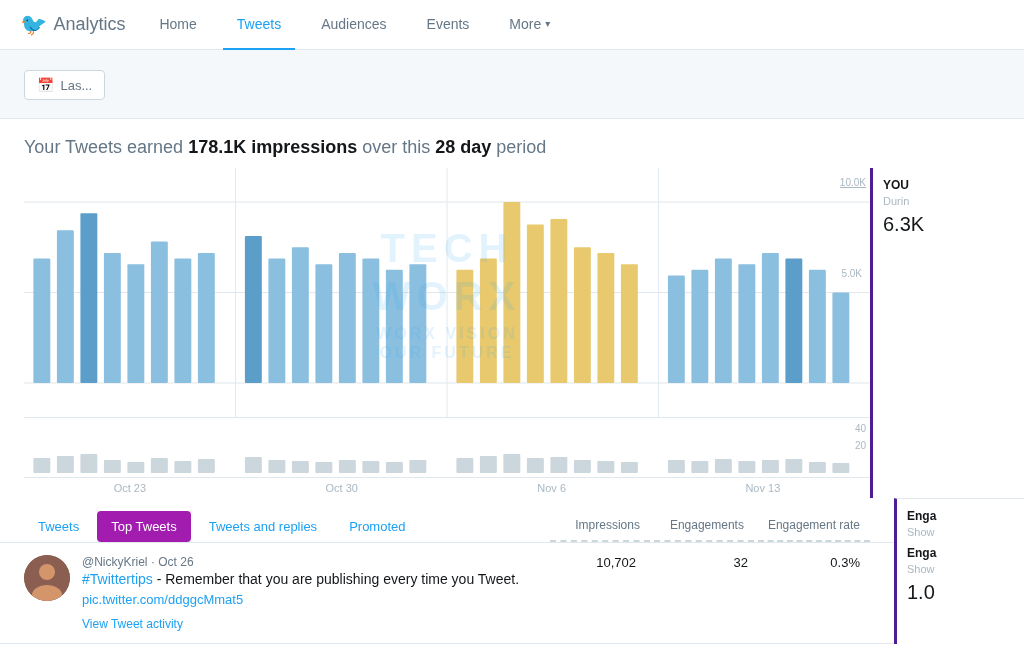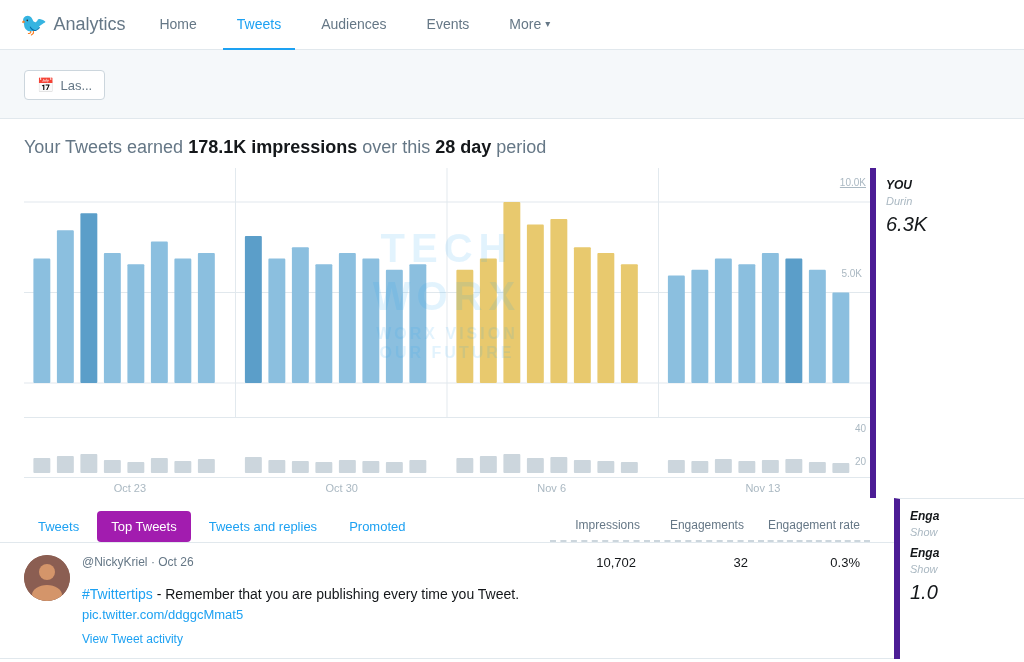--- a/index.html
+++ b/index.html
@@ -187,21 +187,21 @@
       background: #8b5e52;
       flex-shrink: 0;
       overflow: hidden;
       display: flex;
       align-items: center;
       justify-content: center;
       color: white;
       font-size: 18px;
     }
     .tweet-content { flex: 1; }
-    .tweet-meta { font-size: 12px; color: #657786; margin-bottom: 16px; }
+    .tweet-meta { font-size: 12px; color: #657786; margin-bottom: 1px; }
     .tweet-text { font-size: 14px; color: #14171a; line-height: 1.4; }
     .tweet-text .hashtag { color: #1da1f2; }
     .tweet-link { color: #1da1f2; font-size: 13px; }
     .tweet-stats {
       display: flex;
       gap: 12px;
     }
     .stat-cell {
       min-width: 100px;
       text-align: right;
@@ -215,26 +215,25 @@
       border-radius: 4px;
       padding: 6px 14px;
       background: #fff;
       cursor: pointer;
       font-size: 13px;
       margin-top: 30px;
       align-self: flex-end;
     }
     .right-sidebar {
       width: 130px;
-      border-left: 6px solid #4c1d95;
+      border-left: 3px solid #4c1d95;
       padding: 10px;
       font-size: 12px;
       color: #657786;
       flex-shrink: 0;
-      font-style: italic;
     }
     .right-sidebar-header { font-weight: 700; color: #14171a; font-size: 12px; margin-bottom: 3px; }
     .right-sidebar-sub { font-size: 11px; color: #aab8c2; margin-bottom: 6px; }
     .right-sidebar-val { font-size: 20px; color: #14171a; font-weight: 300; }
 
     .view-activity-link { color: #1da1f2; font-size: 12px; cursor: pointer; }
   </style>
 </head>
 <body>
 
@@ -361,21 +360,21 @@
           <rect x="685" y="42" width="18" height="13" fill="#ccd6dd" rx="1"></rect>
           <rect x="710" y="43" width="18" height="12" fill="#ccd6dd" rx="1"></rect>
           <rect x="735" y="41" width="18" height="14" fill="#ccd6dd" rx="1"></rect>
           <rect x="760" y="43" width="18" height="12" fill="#ccd6dd" rx="1"></rect>
           <rect x="785" y="42" width="18" height="13" fill="#ccd6dd" rx="1"></rect>
           <rect x="810" y="41" width="18" height="14" fill="#ccd6dd" rx="1"></rect>
           <rect x="835" y="44" width="18" height="11" fill="#ccd6dd" rx="1"></rect>
           <rect x="860" y="45" width="18" height="10" fill="#ccd6dd" rx="1"></rect>
         </svg>
         <div style="position:absolute; right:4px; top:5px; font-size:10px; color:#aab8c2;">40</div>
-        <div style="position:absolute; right:4px; top:38px; font-size:10px; color:#aab8c2;">20</div>
+        <div style="position:absolute; right:4px; top:22px; font-size:10px; color:#aab8c2;">20</div>
       </div>
 
       <div class="chart-x-labels">
         <span>Oct 23</span>
         <span>Oct 30</span>
         <span>Nov 6</span>
         <span>Nov 13</span>
       </div>
     </div>
 

